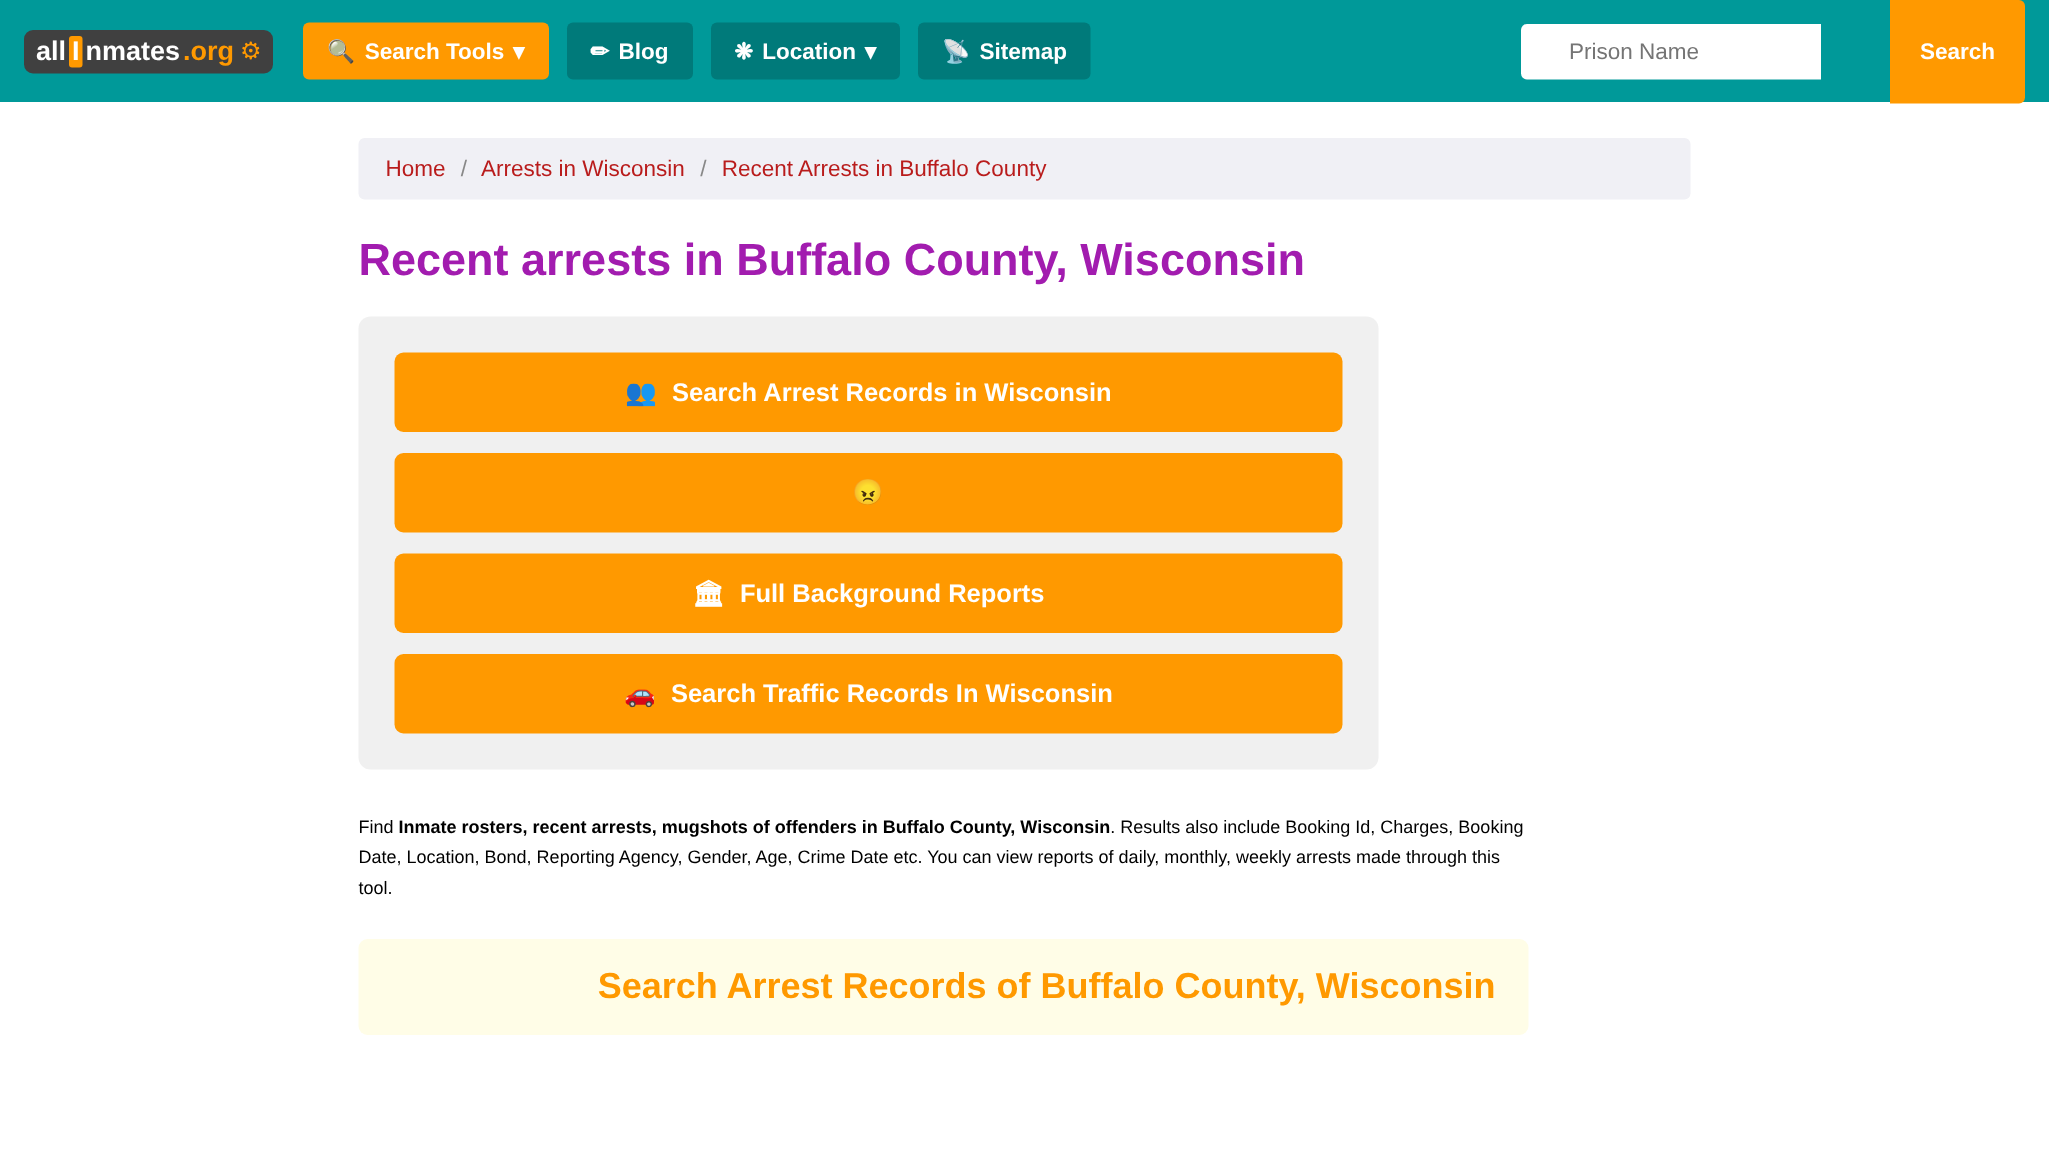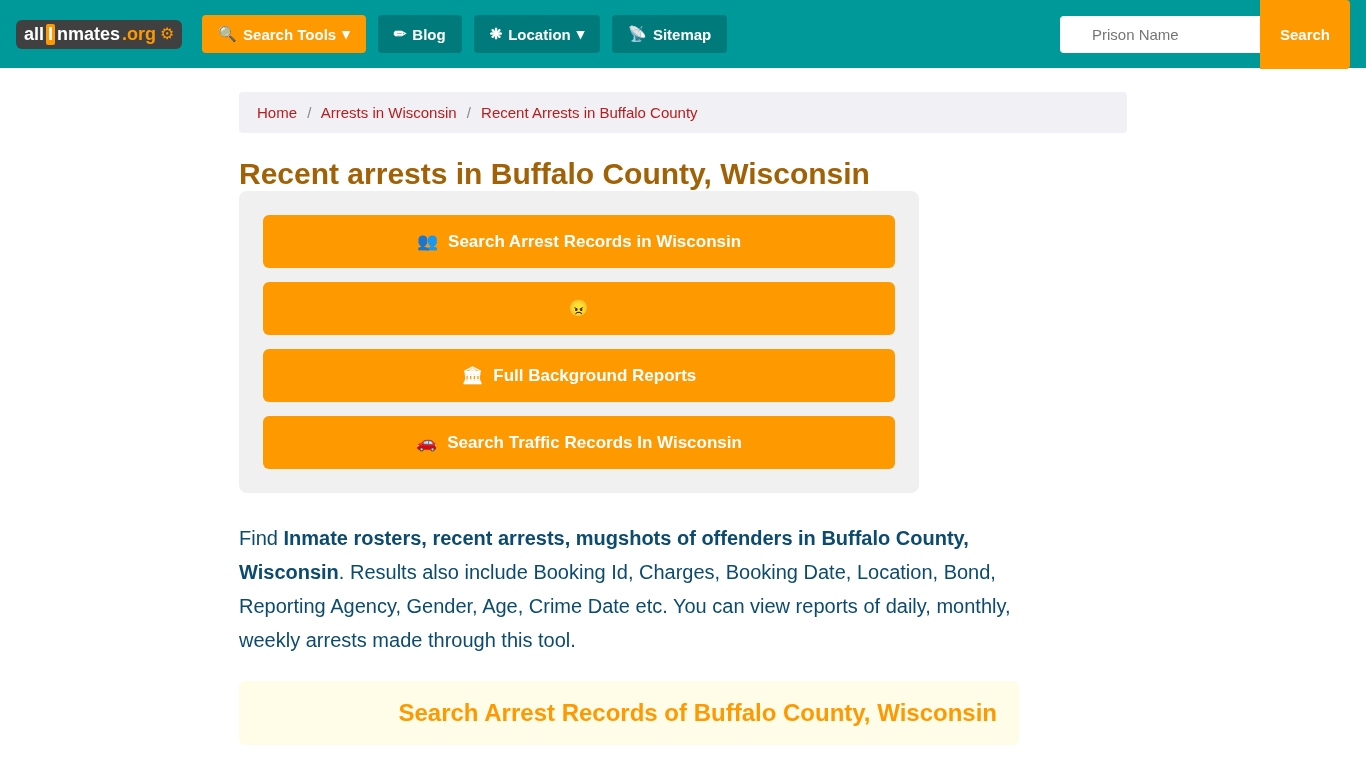--- a/index.html
+++ b/index.html
@@ -87,20 +87,21 @@
     }
     .search-btn {
       background: #f90;
       color: #fff;
       border: none;
       padding: 26px 20px;
       font-size: 15px;
       font-weight: bold;
       cursor: pointer;
       border-radius: 0 4px 4px 0;
+      margin-left: 46px;
     }
 
     
     .main-content {
       max-width: 920px;
       margin: 24px auto;
       padding: 0 16px;
     }
 
     
@@ -114,21 +115,22 @@
     .breadcrumb a {
       color: #b91c1c;
       text-decoration: none;
     }
     .breadcrumb .sep { color: #888; margin: 0 6px; }
 
     
     .page-title {
       font-size: 30px;
       font-weight: bold;
-      color: #a16207;
+      color: #a21caf;
+      margin-bottom: 20px;
     }
 
     
     .action-card {
       background: #f0f0f0;
       border-radius: 8px;
       padding: 24px;
       margin-bottom: 28px;
       display: flex;
       flex-direction: column;
@@ -147,23 +149,23 @@
       cursor: pointer;
       display: flex;
       align-items: center;
       justify-content: center;
       gap: 10px;
       width: 100%;
     }
 
     
     .description {
-      font-size: 20px;
+      font-size: 12px;
       line-height: 1.7;
-      color: #0c4a6e;
+      color: #000000;
       margin-bottom: 24px;
       max-width: 780px;
     }
     .description strong { font-weight: bold; }
 
     
     .section-title-box {
       background: #fffde7;
       border-radius: 6px;
       padding: 18px 22px;

